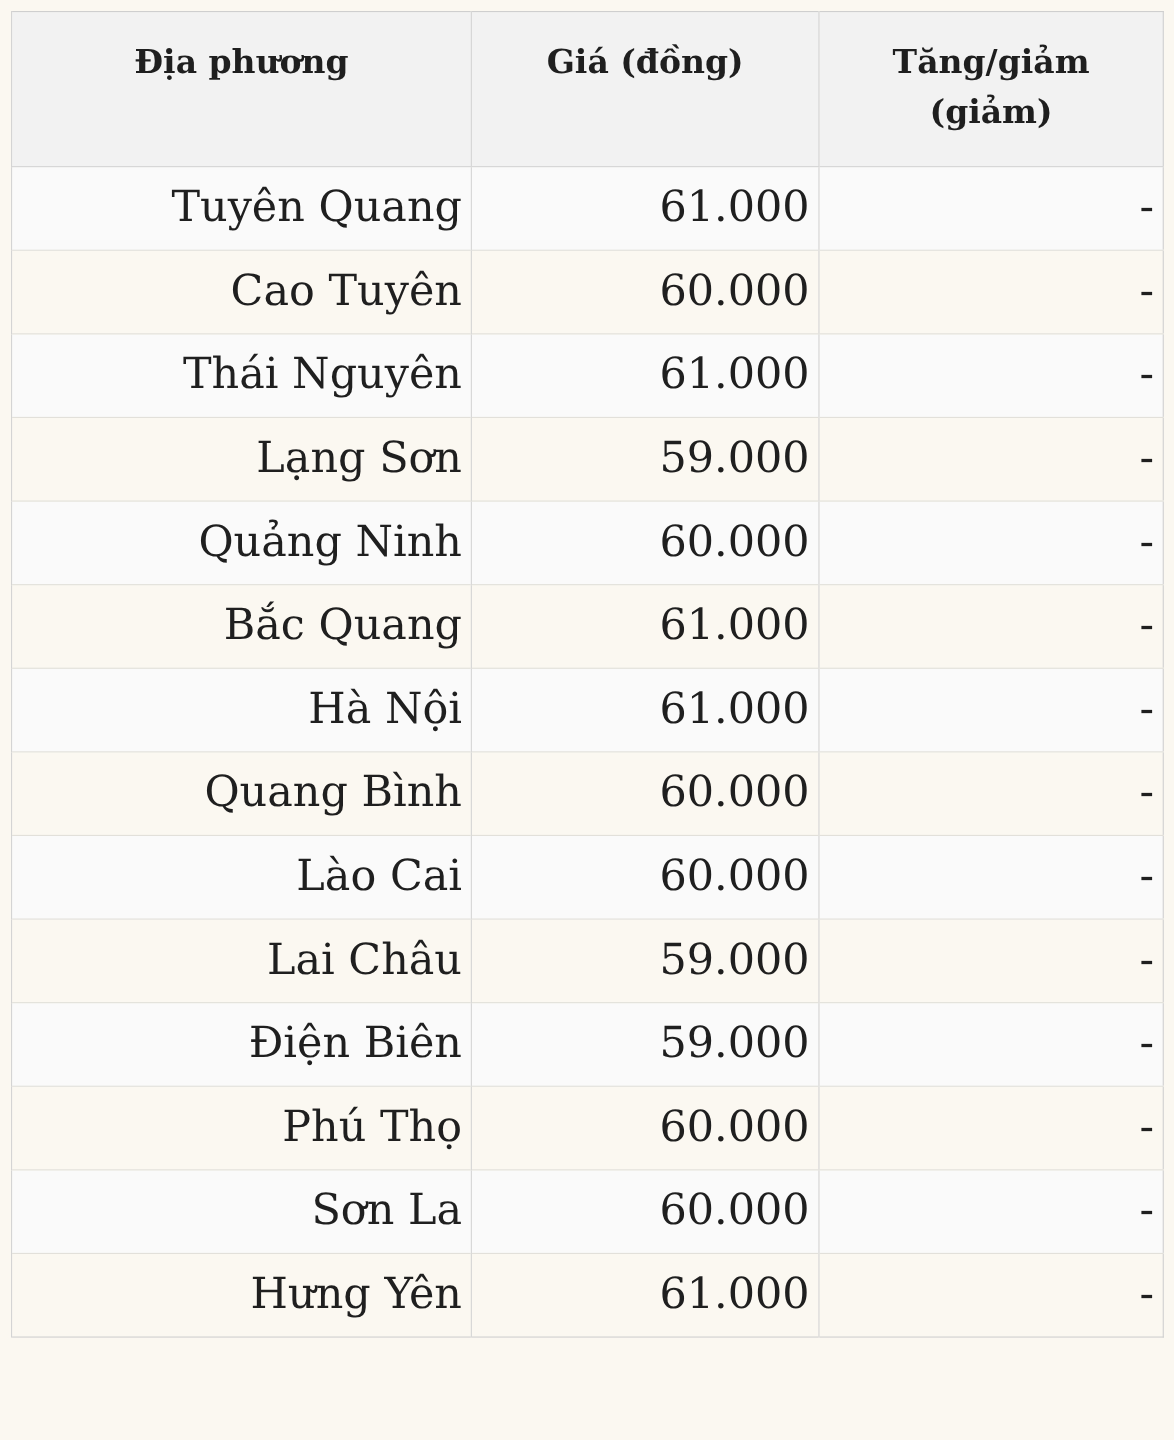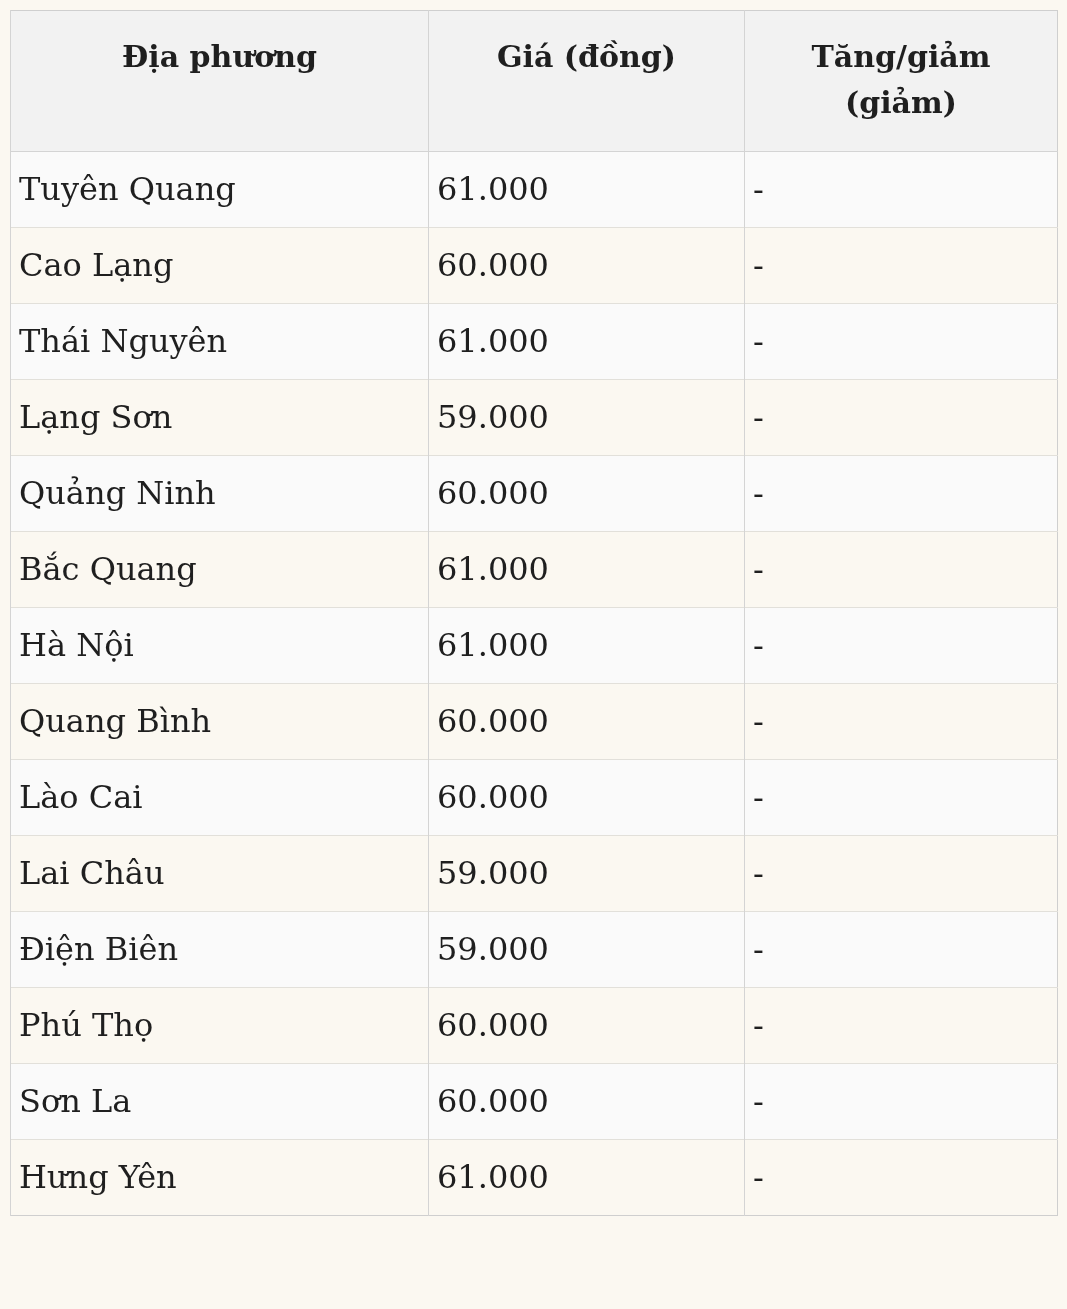--- a/index.html
+++ b/index.html
@@ -41,23 +41,23 @@
     background: var(--header-bg, #f2f2f2);
     border-left: 1px solid var(--border-v, #d4d4d4);
     border-bottom: 1px solid var(--border-v, #d4d4d4);
   }
   th .hline { display: block; }
 
   td {
     box-sizing: border-box;
     height: 76px;
     padding: 0 8px;
-    text-align: left;
+    text-align: right;
     vertical-align: middle;
-    font-size: 32px;
+    font-size: 39px;
     line-height: 1.1;
     border-left: 1px solid var(--border-v, #d4d4d4);
     border-top: 1px solid var(--border-h, #e2e0da);
   }
   tbody tr:first-child td { border-top: none; }
   tbody tr:nth-child(odd)  { background: var(--row-odd, #fafafa); }
   tbody tr:nth-child(even) { background: var(--row-even, #fbf8f1); }
 </style>
 </head>
 <body>
@@ -79,21 +79,21 @@
         </th>
       </tr>
     </thead>
     <tbody>
         <tr>
           <td>Tuyên Quang</td>
           <td>61.000</td>
           <td>-</td>
         </tr>
         <tr>
-          <td>Cao Lạng</td>
+          <td>Cao Tuyên</td>
           <td>60.000</td>
           <td>-</td>
         </tr>
         <tr>
           <td>Thái Nguyên</td>
           <td>61.000</td>
           <td>-</td>
         </tr>
         <tr>
           <td>Lạng Sơn</td>

